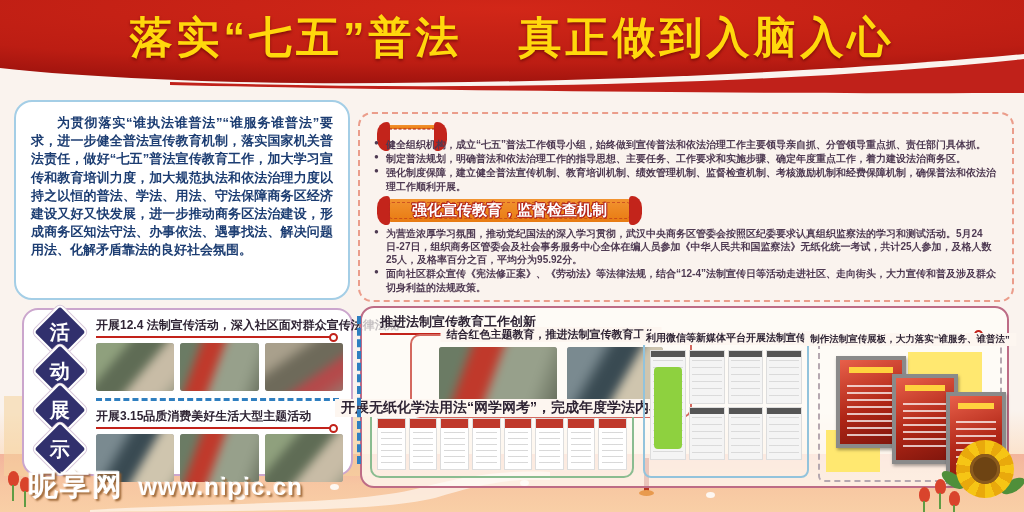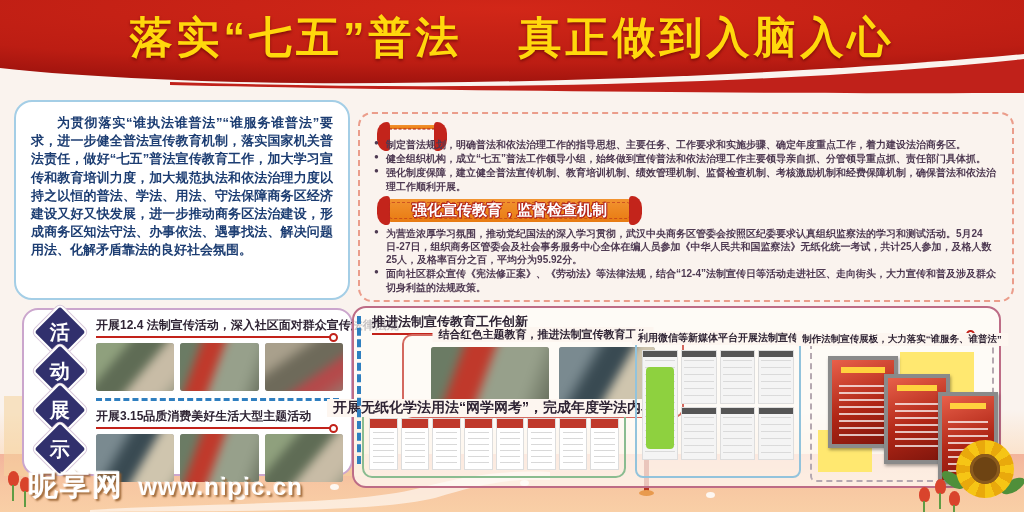--- a/index.html
+++ b/index.html
@@ -69,21 +69,21 @@
   .photo i{position:absolute;inset:-8px;filter:blur(4px);display:block;}
   .ph-a{background:linear-gradient(130deg,#8fa07d 0 30%,#5f6c55 35% 55%,#c8bca6 60% 80%,#7e8572);}
   .ph-b{background:linear-gradient(110deg,#6b7b64 0 25%,#c0392b 30% 45%,#97a08b 50% 75%,#585f4e);}
   .ph-c{background:linear-gradient(145deg,#a9a08c 0 30%,#6e6a5a 40% 60%,#b5494a 65% 75%,#8b8d7e);}
   .ph-d{background:linear-gradient(120deg,#7a8a90 0 30%,#394a52 40% 55%,#cfc5ae 60% 85%,#66705f);}
   .p-sm{width:80px;height:48px;}
   .hdash{border-top:3px dashed #2f7fc0;margin-top:7px;margin-right:4px;}
   
   .vsep{position:absolute;left:357px;top:316px;height:148px;border-left:4px dashed #2f7fc0;z-index:4;}
   
-  .br-card{position:absolute;left:352px;top:306px;width:649px;height:182px;box-sizing:border-box;
+  .br-card{position:absolute;left:360px;top:306px;width:649px;height:182px;box-sizing:border-box;
     background:rgba(255,253,250,.72);border:2px solid #bd6c86;border-radius:14px;z-index:3;}
   .inv-head{margin:5px 0 0 18px;font-size:13px;font-weight:bold;color:#2f2434;}
   .inv-rule{position:relative;height:2px;background:#c2221a;margin:2px 28px 0 18px;}
   .inv-rule::after{content:"";position:absolute;right:-4px;top:-3px;width:5px;height:5px;
     background:#fff;border:2px solid #c2221a;border-radius:50%;}
   .sub-box{position:absolute;box-sizing:border-box;border-radius:10px;}
   .sub-label{position:absolute;top:-9px;left:50%;transform:translateX(-50%);
     background:#fdf6f0;padding:0 6px;font-weight:bold;color:#2f2434;white-space:nowrap;}
   .box-red{left:48px;top:26px;width:282px;height:84px;border:2px solid #d4695f;}
   .box-red .sub-label{font-size:11px;}
@@ -166,22 +166,22 @@
   <div class="left-card">
     <p>为贯彻落实“谁执法谁普法”“谁服务谁普法”要求，进一步健全普法宣传教育机制，落实国家机关普法责任，做好“七五”普法宣传教育工作，加大学习宣传和教育培训力度，加大规范执法和依法治理力度以持之以恒的普法、学法、用法、守法保障商务区经济建设又好又快发展，进一步推动商务区法治建设，形成商务区知法守法、办事依法、遇事找法、解决问题用法、化解矛盾靠法的良好社会氛围。</p>
   </div>
 
   <div class="right-card">
     <div class="pill">
       <span class="cap cap-l"></span>
       <span class="cap cap-r"></span>
     </div>
     <ul class="bullets">
+      <li>健全组织机构，成立“七五”普法工作领导小组，始终做到宣传普法和依法治理工作主要领导亲自抓、分管领导重点抓、责任部门具体抓。</li>
       <li>制定普法规划，明确普法和依法治理工作的指导思想、主要任务、工作要求和实施步骤、确定年度重点工作，着力建设法治商务区。</li>
-      <li>健全组织机构，成立“七五”普法工作领导小组，始终做到宣传普法和依法治理工作主要领导亲自抓、分管领导重点抓、责任部门具体抓。</li>
       <li>强化制度保障，建立健全普法宣传机制、教育培训机制、绩效管理机制、监督检查机制、考核激励机制和经费保障机制，确保普法和依法治理工作顺利开展。</li>
     </ul>
     <div class="pill">
       <span class="cap cap-l"></span>
       <span>强化宣传教育，监督检查机制</span>
       <span class="cap cap-r"></span>
     </div>
     <ul class="bullets">
       <li>为营造浓厚学习氛围，推动党纪国法的深入学习贯彻，武汉中央商务区管委会按照区纪委要求认真组织监察法的学习和测试活动。5月24日-27日，组织商务区管委会及社会事务服务中心全体在编人员参加《中华人民共和国监察法》无纸化统一考试，共计25人参加，及格人数25人，及格率百分之百，平均分为95.92分。</li>
       <li>面向社区群众宣传《宪法修正案》、《劳动法》等法律法规，结合“12-4”法制宣传日等活动走进社区、走向街头，大力宣传和普及涉及群众切身利益的法规政策。</li>

